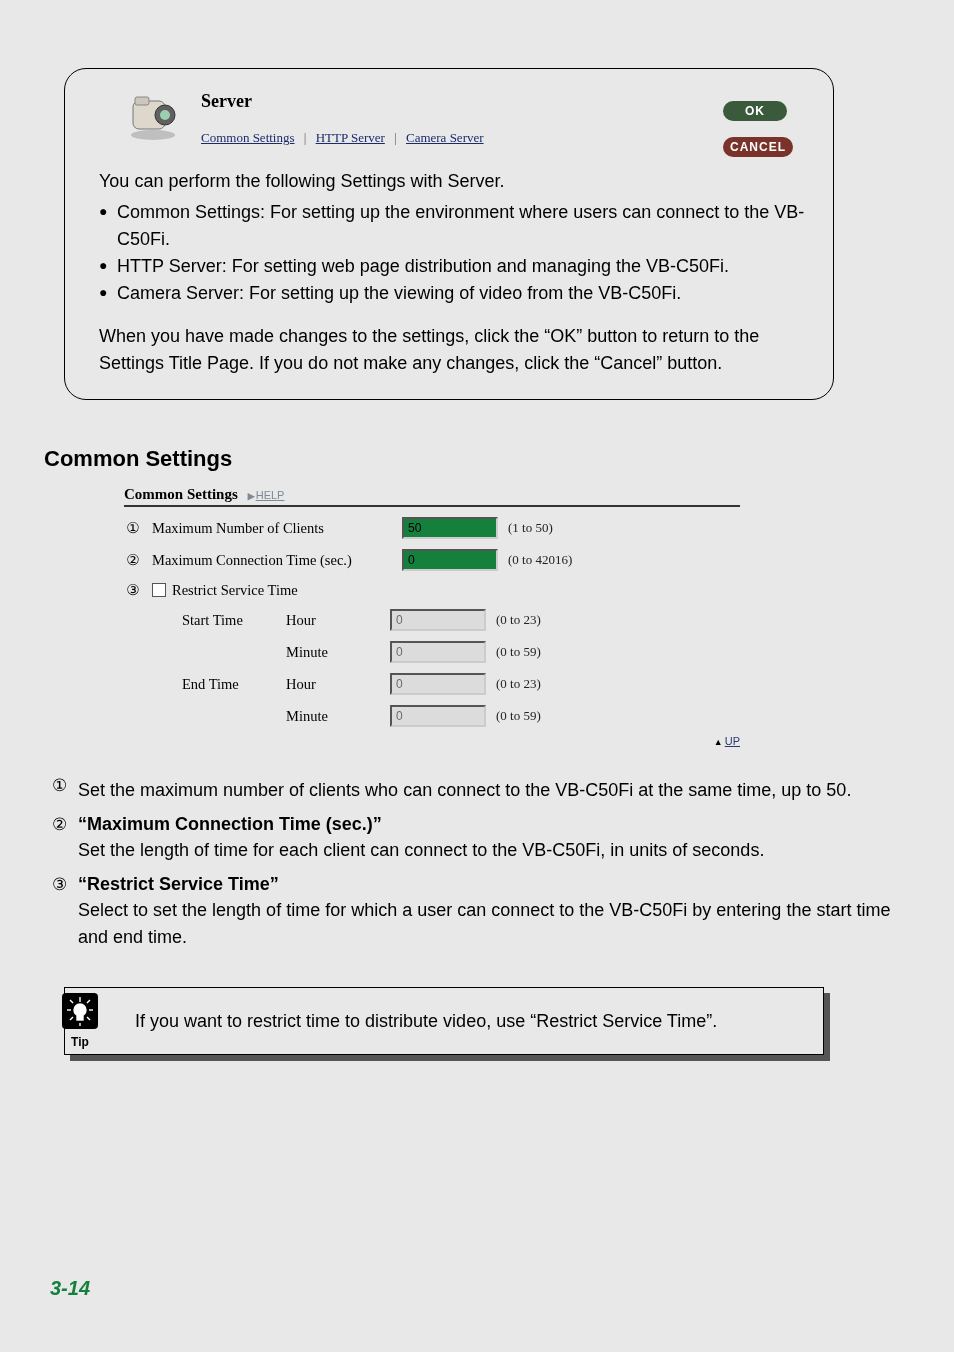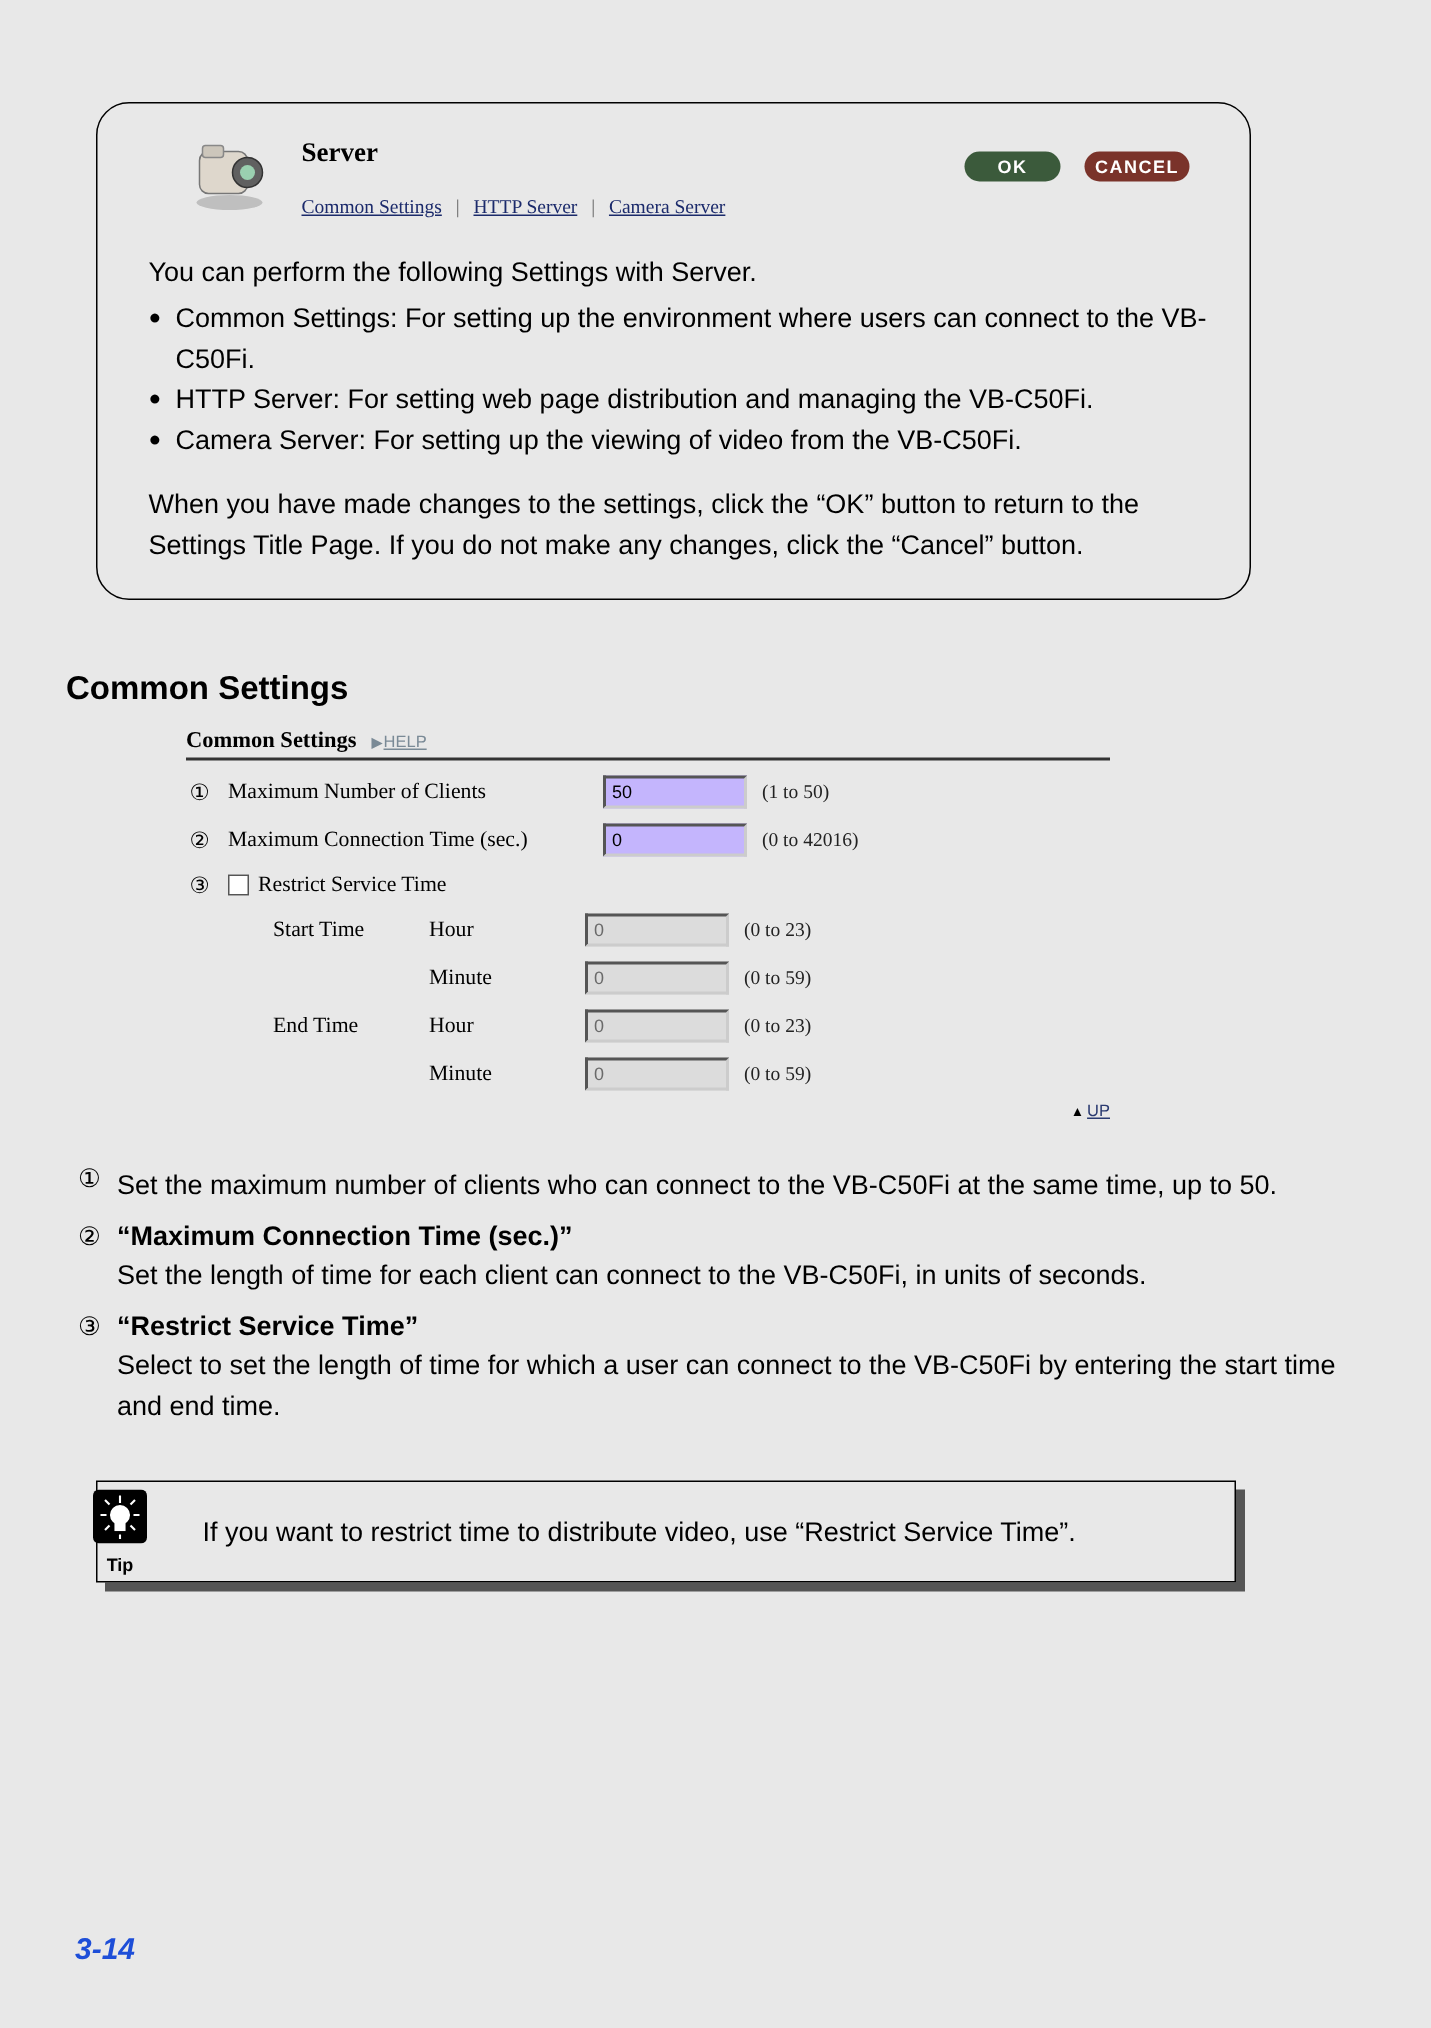--- a/index.html
+++ b/index.html
@@ -52,21 +52,21 @@
   }
   .card-head-right { flex: 1; }
   .server-title {
     font-family: Georgia, 'Times New Roman', serif;
     font-weight: bold;
     font-size: 18px;
   }
   .card-buttons {
     position: absolute;
     top: 32px; right: 40px;
-    display: flex; gap: 16px;
+    display: flex; gap: 16px; flex-direction: column;
   }
   .btn {
     display: inline-flex;
     align-items: center; justify-content: center;
     border-radius: 12px;
     font-weight: bold;
     font-size: 12px;
     letter-spacing: 1px;
     height: 20px;
     padding: 0 12px;
@@ -153,21 +153,21 @@
   .col-sublabel { width: 104px; padding-left: 0; }
   .indent-start { margin-left: 30px; }
   .input {
     width: 96px; height: 22px;
     font-family: Arial, sans-serif;
     font-size: 12px;
     border: 2px solid #888;
     border-top-color: #555; border-left-color: #555;
     border-right-color: #ccc; border-bottom-color: #ccc;
     padding: 0 4px;
-    background: #c4b5fd;
+    background: #15803d;
     color: #000;
   }
   .input.disabled { background: #dcdcdc; color: #6a6a6a; }
   .range-note {
     margin-left: 10px;
     font-family: Liberation Serif, serif;
     font-size: 13px;
     color: #222;
   }
   .checkbox {
@@ -223,25 +223,25 @@
     display: flex; flex-direction: column; align-items: center; justify-content: center;
     position: relative;
     left: -20px;
   }
   .tip-label { font-size: 12px; font-weight: bold; margin-top: 2px; }
   .tip-text { font-size: 18px; }
 
   
   .page-num {
     position: absolute;
-    left: 50px; bottom: 40px;
+    left: 50px; bottom: 52px;
     font-style: italic;
     font-weight: bold;
     font-size: 20px;
-    color: #1d4ed8;
+    color: #15803d;
   }
 </style>
 </head>
 <body>
 
 <div class="page">
 
 
   <div class="card">
     <div class="card-head">

